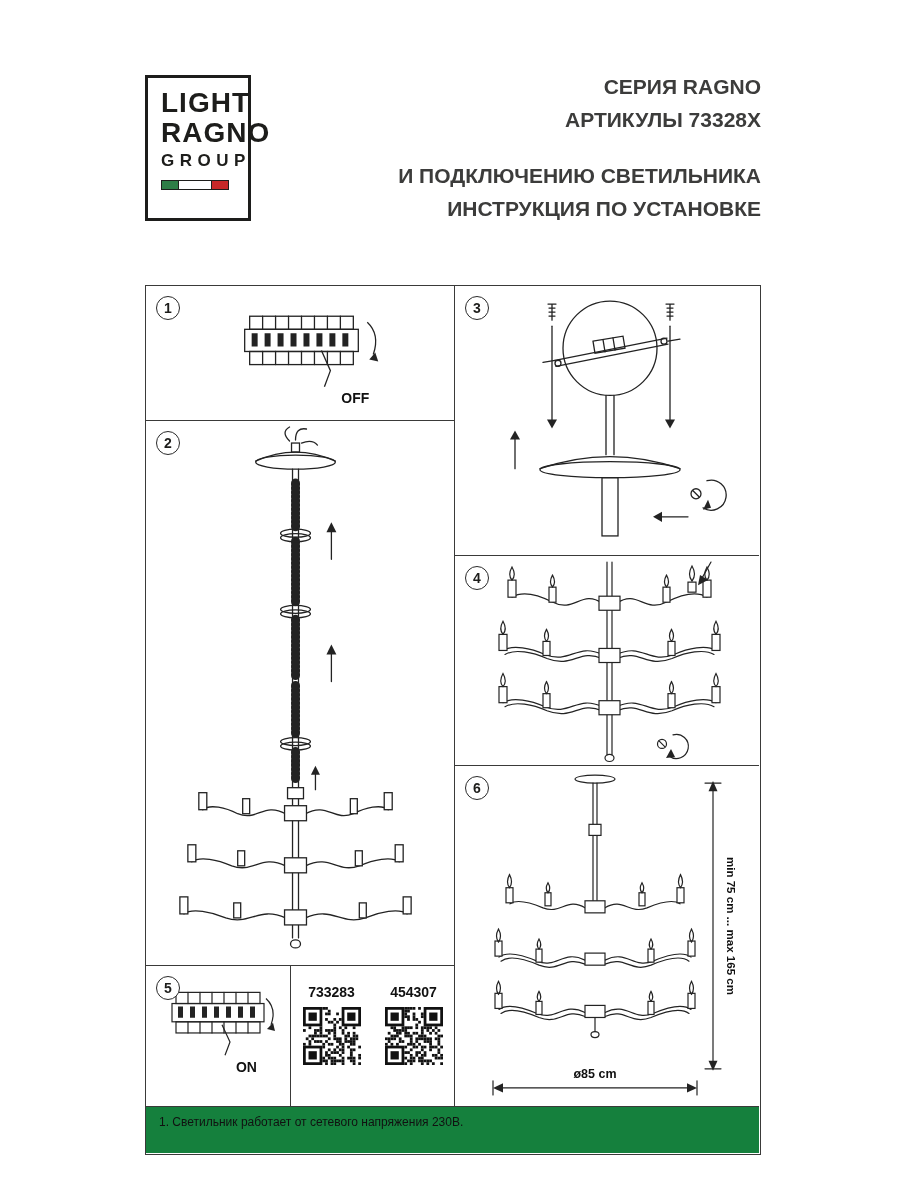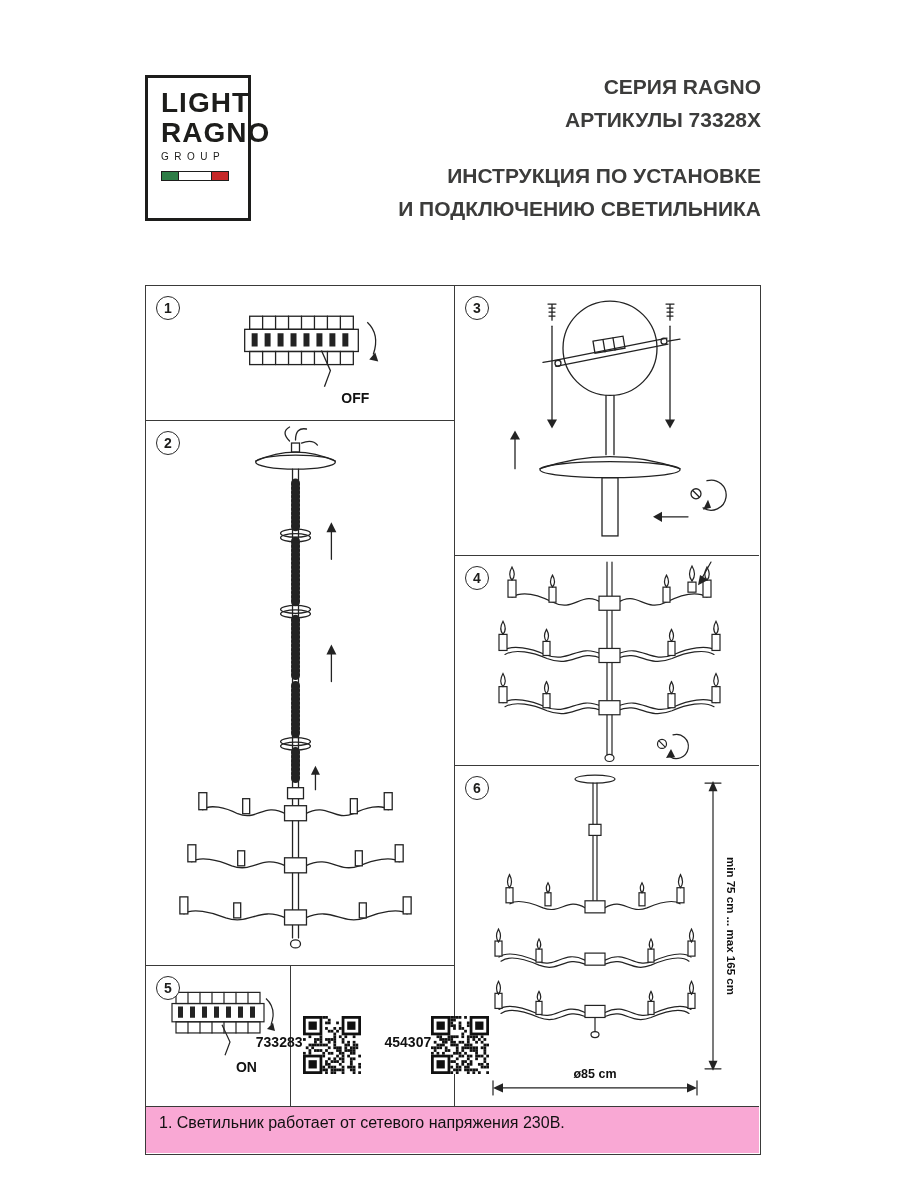--- a/index.html
+++ b/index.html
@@ -9,21 +9,21 @@
     font-family:"Liberation Sans", sans-serif; color:#1d1d1b;
   }
   .page { position:absolute; inset:0; background:#fff; }
 
   
   .logo-box {
     position:absolute; left:145px; top:75px; width:106px; height:146px;
     border:3px solid #1d1d1b; padding:10px 0 0 13px;
   }
   .logo-word { font-size:28px; font-weight:bold; line-height:30px; letter-spacing:1px; color:#1d1d1b; }
-  .logo-group { font-size:10px; font-weight:normal; letter-spacing:5.5px; margin-top:3px; color:#1d1d1b; }
+  .logo-group { font-size:17px; font-weight:bold; letter-spacing:5.5px; margin-top:3px; color:#1d1d1b; }
   .flag { display:flex; width:68px; height:10px; border:1px solid #1d1d1b; margin-top:9px; }
   .flag .fg { width:16px; background:#2e7d46; }
   .flag .fw { width:34px; background:#ffffff; border-left:1px solid #1d1d1b; border-right:1px solid #1d1d1b; }
   .flag .fr { flex:1; background:#c62828; }
 
   .titles {
     position:absolute; right:140px; top:70px; width:500px;
     text-align:right; font-weight:bold; color:#3c3c3b;
   }
   .trow { font-size:21px; line-height:33px; white-space:nowrap; }
@@ -51,29 +51,29 @@
     display:flex; align-items:center; justify-content:center;
     font-size:14px; font-weight:bold; color:#1d1d1b; background:#fff;
   }
   svg.diagram { position:absolute; inset:0; width:100%; height:100%; }
   text.svg-label   { font:bold 14px "Liberation Sans", sans-serif; fill:#111; }
   text.svg-dim     { font:bold 12.5px "Liberation Sans", sans-serif; fill:#111; }
   text.svg-dim-v   { font:bold 11.5px "Liberation Sans", sans-serif; fill:#111; }
 
   
   .pqr { display:flex; justify-content:center; gap:24px; padding-top:18px; }
-  .qr-col { display:flex; flex-direction:row; align-items:center; }
+  .qr-col { display:flex; flex-direction:column; align-items:center; }
   .code-label { font-size:14px; font-weight:bold; color:#111; margin-bottom:7px; }
   svg.qr { display:block; background:#fff; }
 
   
   .notes {
     position:absolute; left:0; top:820px; width:613px; height:47px;
     border-top:1.5px solid #3a3a39; padding:6px 0 0 13px;
-    font-size:16px; line-height:19px; color:#111; background:#f9a8d4;
+    font-size:12px; line-height:19px; color:#111; background:#15803d;
   }
 </style>
 </head>
 <body>
 
 <div class="page">
 
   <div class="logo-box">
     <div class="logo-word">LIGHT</div>
     <div class="logo-word">RAGNO</div>
@@ -82,22 +82,22 @@
       <span class="fg"></span>
         <span class="fw"></span>
         <span class="fr"></span>
     </div>
   </div>
 
   <div class="titles">
     <div class="trow">СЕРИЯ RAGNO</div>
     <div class="trow">АРТИКУЛЫ 73328X</div>
     <div class="tgap"></div>
+    <div class="trow">И ПОДКЛЮЧЕНИЮ СВЕТИЛЬНИКА</div>
     <div class="trow">ИНСТРУКЦИЯ ПО УСТАНОВКЕ</div>
-    <div class="trow">И ПОДКЛЮЧЕНИЮ СВЕТИЛЬНИКА</div>
   </div>
 
   <div class="grid">
 
     <section class="panel p1 b-r b-b">
       <div class="badge">1</div>
       <svg class="diagram" viewBox="0 0 309 133" preserveAspectRatio="none">
         <g stroke="#232323" fill="none" stroke-width="1.3" stroke-linecap="round">
           <rect x="104" y="30" width="104" height="13"></rect>
           <path d="M117,30v13M130,30v13M143,30v13M156,30v13M169,30v13M182,30v13M195,30v13"></path>

